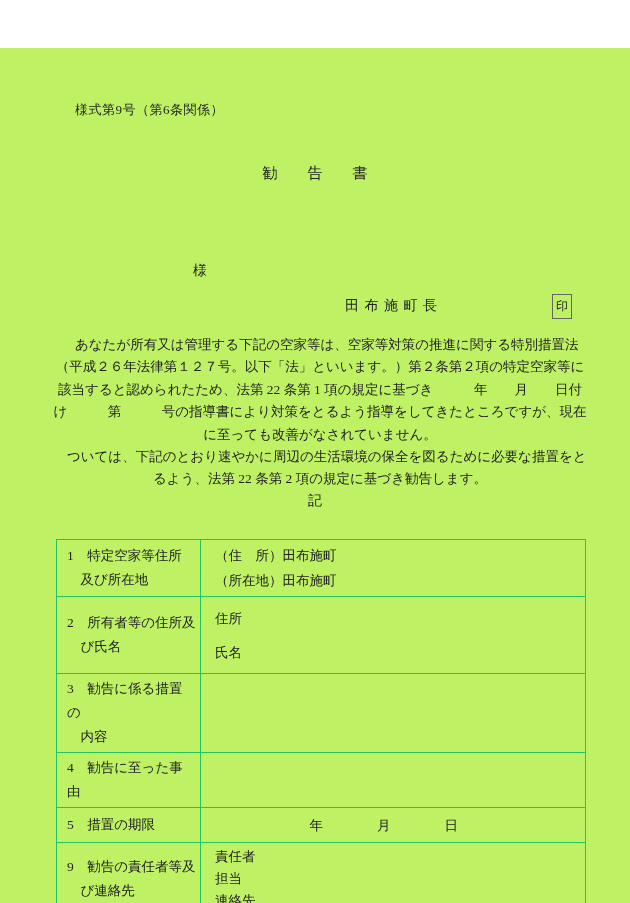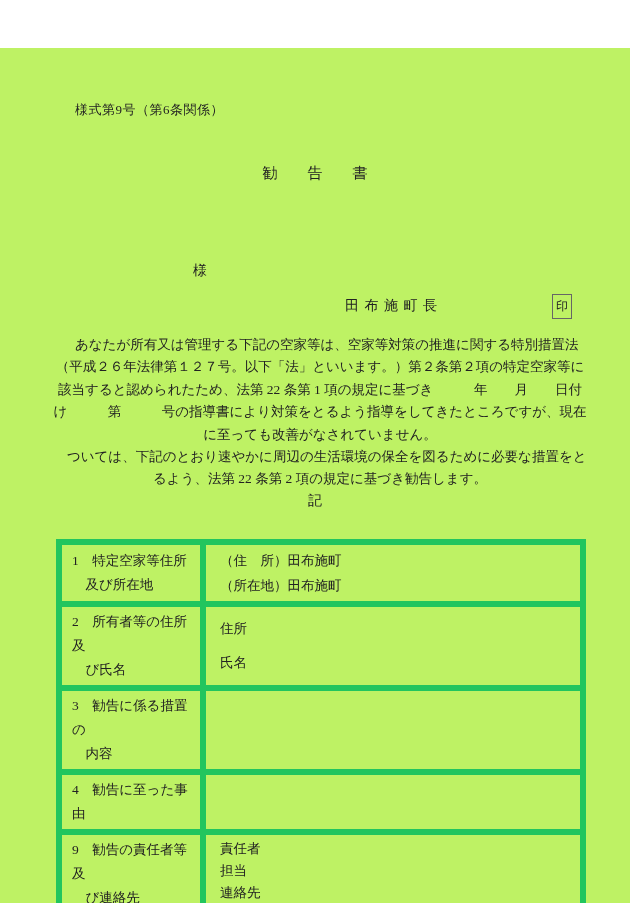--- a/index.html
+++ b/index.html
@@ -75,21 +75,21 @@
     font-size: 14px;
   }
   .form-table {
     position: absolute;
     left: 56px; top: 491px;
     width: 530px;
     border-collapse: collapse;
     table-layout: fixed;
   }
   .form-table td {
-    border: 6px solid #22c55e;
+    border: 1px solid #22c55e;
     font-size: 13.5px;
     vertical-align: middle;
     white-space: pre-line;
     overflow: hidden;
   }
   .form-table td.lbl {
     width: 144px;
     padding: 3px 4px 3px 10px;
     line-height: 24px;
   }
@@ -151,20 +151,24 @@
       </tr>
       <tr class="r3">
         <td class="lbl">3　勧告に係る措置の
 　内容</td>
         <td class="val"></td>
       </tr>
       <tr class="r4">
         <td class="lbl">4　勧告に至った事由</td>
         <td class="val"></td>
       </tr>
+      <tr class="r5">
+        <td class="lbl">5　措置の期限</td>
+        <td class="val">　　　　　　　年　　　　月　　　　日</td>
+      </tr>
       <tr class="r6">
         <td class="lbl">9　勧告の責任者等及
 　び連絡先</td>
         <td class="val">責任者
 担当
 連絡先</td>
       </tr>
     </tbody>
   </table>
 

